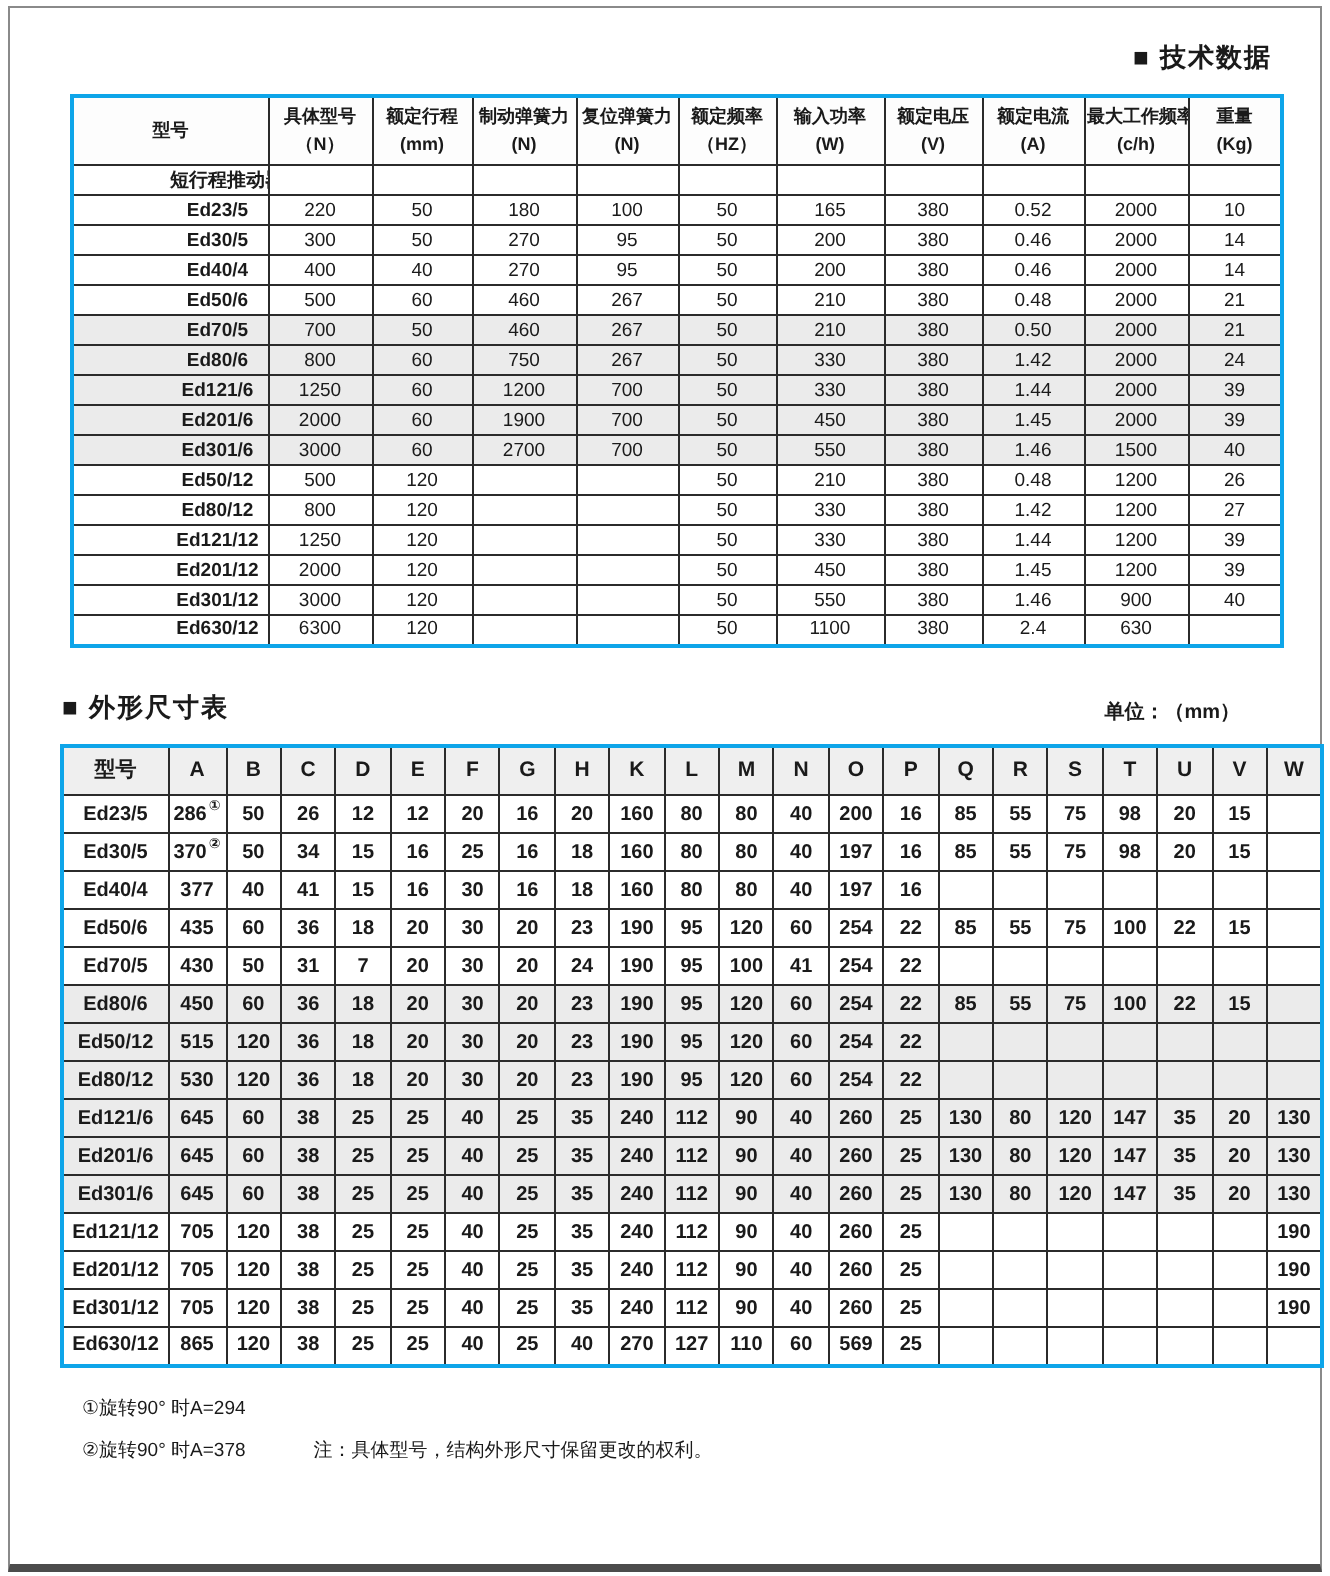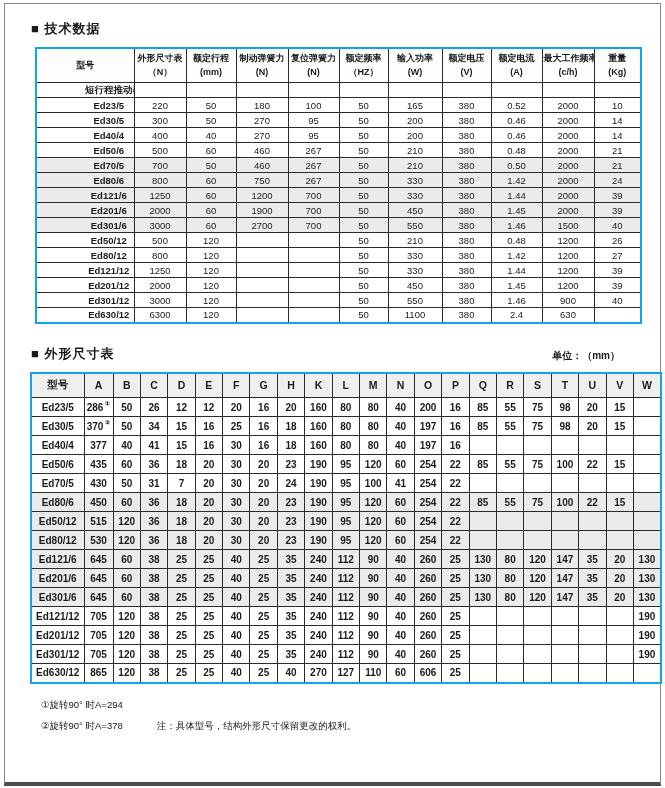--- a/index.html
+++ b/index.html
@@ -1,19 +1,19 @@
 <!DOCTYPE html>
 <html><head>
 <meta charset="utf-8">
 <style>
   html,body{margin:0;padding:0;background:#fff;}
   body{width:665px;height:788px;position:relative;font-family:"Liberation Sans","DejaVu Sans",sans-serif;color:#1a1a1a;}
   .frame{position:absolute;left:4px;top:3px;right:4px;bottom:2px;border:1px solid #8a8a8a;border-bottom:4px solid #4c4c4c;background:#fff;box-sizing:border-box;}
   .content{padding:12px 24px 0 24px;}
-  .section-title{font-size:13px;font-weight:bold;letter-spacing:1px;margin:4px 0 9px 2px;}
+  .section-title{font-size:13px;font-weight:bold;letter-spacing:1px;margin:4px 0 9px 2px;text-align:right;}
   table{border-collapse:collapse;table-layout:fixed;border:2px solid #0ea5e9;}
   th,td{border:1px solid #2b2b2b;text-align:center;overflow:hidden;white-space:nowrap;padding:0 1px;box-sizing:border-box;}
   
   .tech{width:607px;margin-left:6px;}
   .tech th{font-size:9px;font-weight:bold;padding:3px 1px;line-height:1.5;background:#fdfdfd;}
   .tech td{height:15px;font-size:9.5px;}
   .tech td.model{font-weight:bold;padding-left:48px;}
   
   .dim{width:632px;margin-left:1px;}
   .dim th{font-size:10.5px;font-weight:bold;height:25px;background:#efefef;}
@@ -46,21 +46,21 @@
         <col style="width:51px">
           <col style="width:52px">
           <col>
       </colgroup>
       <thead id="tech-thead">
           <tr>
             <th>
               <div>型号</div>
             </th>
             <th>
-              <div>外形尺寸表</div>
+              <div>具体型号</div>
               <div>（N）</div>
             </th>
             <th>
               <div>额定行程</div>
               <div>(mm)</div>
             </th>
             <th>
               <div>制动弹簧力</div>
               <div>(N)</div>
             </th>
@@ -706,21 +706,21 @@
             <td>38</td>
             <td>25</td>
             <td>25</td>
             <td>40</td>
             <td>25</td>
             <td>40</td>
             <td>270</td>
             <td>127</td>
             <td>110</td>
             <td>60</td>
-            <td>606</td>
+            <td>569</td>
             <td>25</td>
             <td></td>
             <td></td>
             <td></td>
             <td></td>
             <td></td>
             <td></td>
             <td></td>
           </tr>
         </tbody>

